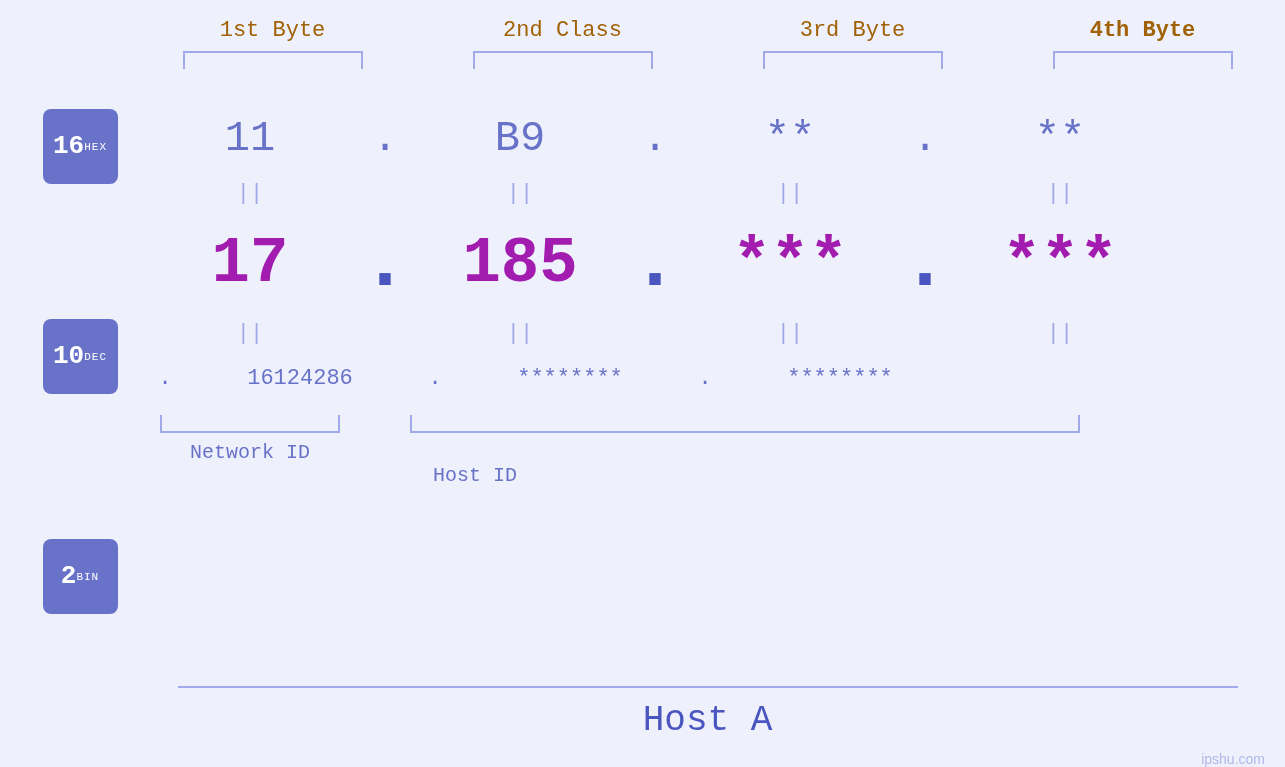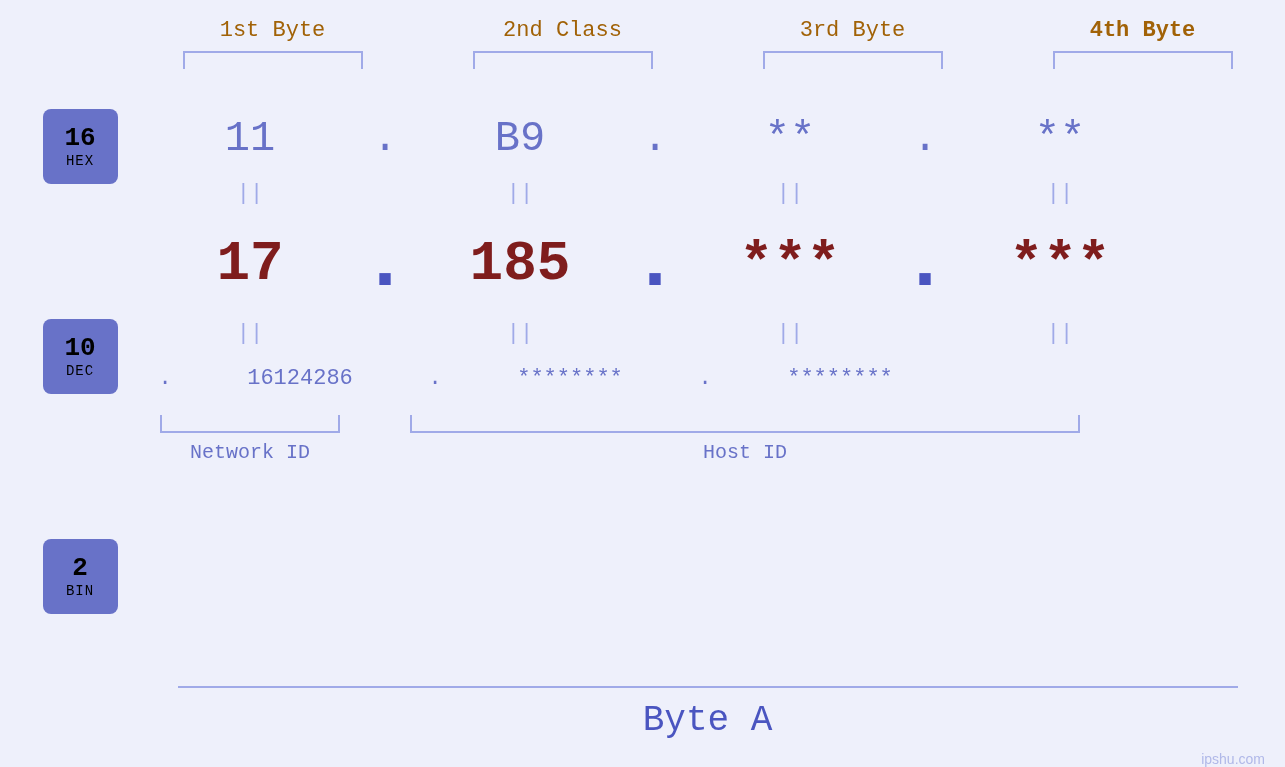--- a/index.html
+++ b/index.html
@@ -71,39 +71,39 @@
       flex-direction: column;
       align-items: center;
       justify-content: space-around;
       width: 140px;
       padding-left: 20px;
       gap: 0;
     }
 
     .badge {
       background: #6872c8;
-      color: #000000;
+      color: #ffffff;
       border-radius: 8px;
       width: 75px;
       height: 75px;
       display: flex;
-      flex-direction: column;
+      flex-direction: row;
       align-items: center;
       justify-content: center;
       margin-bottom: 60px;
     }
 
     .badge-num {
       font-size: 26px;
       font-weight: bold;
       line-height: 1.1;
     }
 
     .badge-label {
-      font-size: 14px;
+      font-size: 11px;
       font-weight: normal;
       letter-spacing: 1px;
     }
 
     
     .data-area {
       flex: 1;
       display: flex;
       flex-direction: column;
     }
@@ -149,25 +149,25 @@
     }
     .eq-row .cell, .eq-row .dot-cell {
       font-size: 22px;
       color: #a0aae8;
       height: 30px;
       line-height: 30px;
     }
 
     
     .dec-row .cell {
-      font-size: 56px;
+      font-size: 64px;
       font-weight: bold;
       height: 110px;
       line-height: 110px;
-      color: #7f1d1d;
+      color: #a21caf;
     }
     .dec-row .dot-cell {
       font-size: 80px;
       font-weight: bold;
       height: 110px;
       line-height: 110px;
       color: #4a55c0;
     }
 
     
@@ -310,29 +310,29 @@
         <div style="width:220px;display:flex;justify-content:center;">
           <div style="width:180px;height:18px;border-bottom:2px solid #a0aae8;border-left:2px solid #a0aae8;border-right:2px solid #a0aae8;"></div>
         </div>
         <div style="width:50px;"></div>
 
         <div style="display:flex;flex:1;">
           <div style="width:670px;height:18px;border-bottom:2px solid #a0aae8;border-left:2px solid #a0aae8;border-right:2px solid #a0aae8;"></div>
         </div>
       </div>
 
-      <div style="display:flex;flex-direction:row;align-items:flex-start;margin-top:8px;">
+      <div style="display:flex;flex-direction:column;align-items:flex-start;margin-top:8px;">
         <div style="width:220px;text-align:center;color:#6872c8;font-size:20px;">Network ID</div>
         <div style="width:50px;"></div>
         <div style="width:670px;text-align:center;color:#6872c8;font-size:20px;">Host ID</div>
       </div>
 
     </div>
   </div>
 
   <div style="margin-top:12px;display:flex;flex-direction:column;align-items:center;width:1100px;margin-left:130px;">
     <div style="width:1060px;height:2px;background:#a0aae8;"></div>
-    <div style="color:#4a55c0;font-size:36px;text-align:center;margin-top:12px;width:1060px;">Byte A</div>
+    <div style="color:#4a55c0;font-size:36px;text-align:center;margin-top:12px;width:1060px;">Host A</div>
   </div>
 
   <div class="watermark">ipshu.com</div>
 
 </div>
 
 </body></html>

